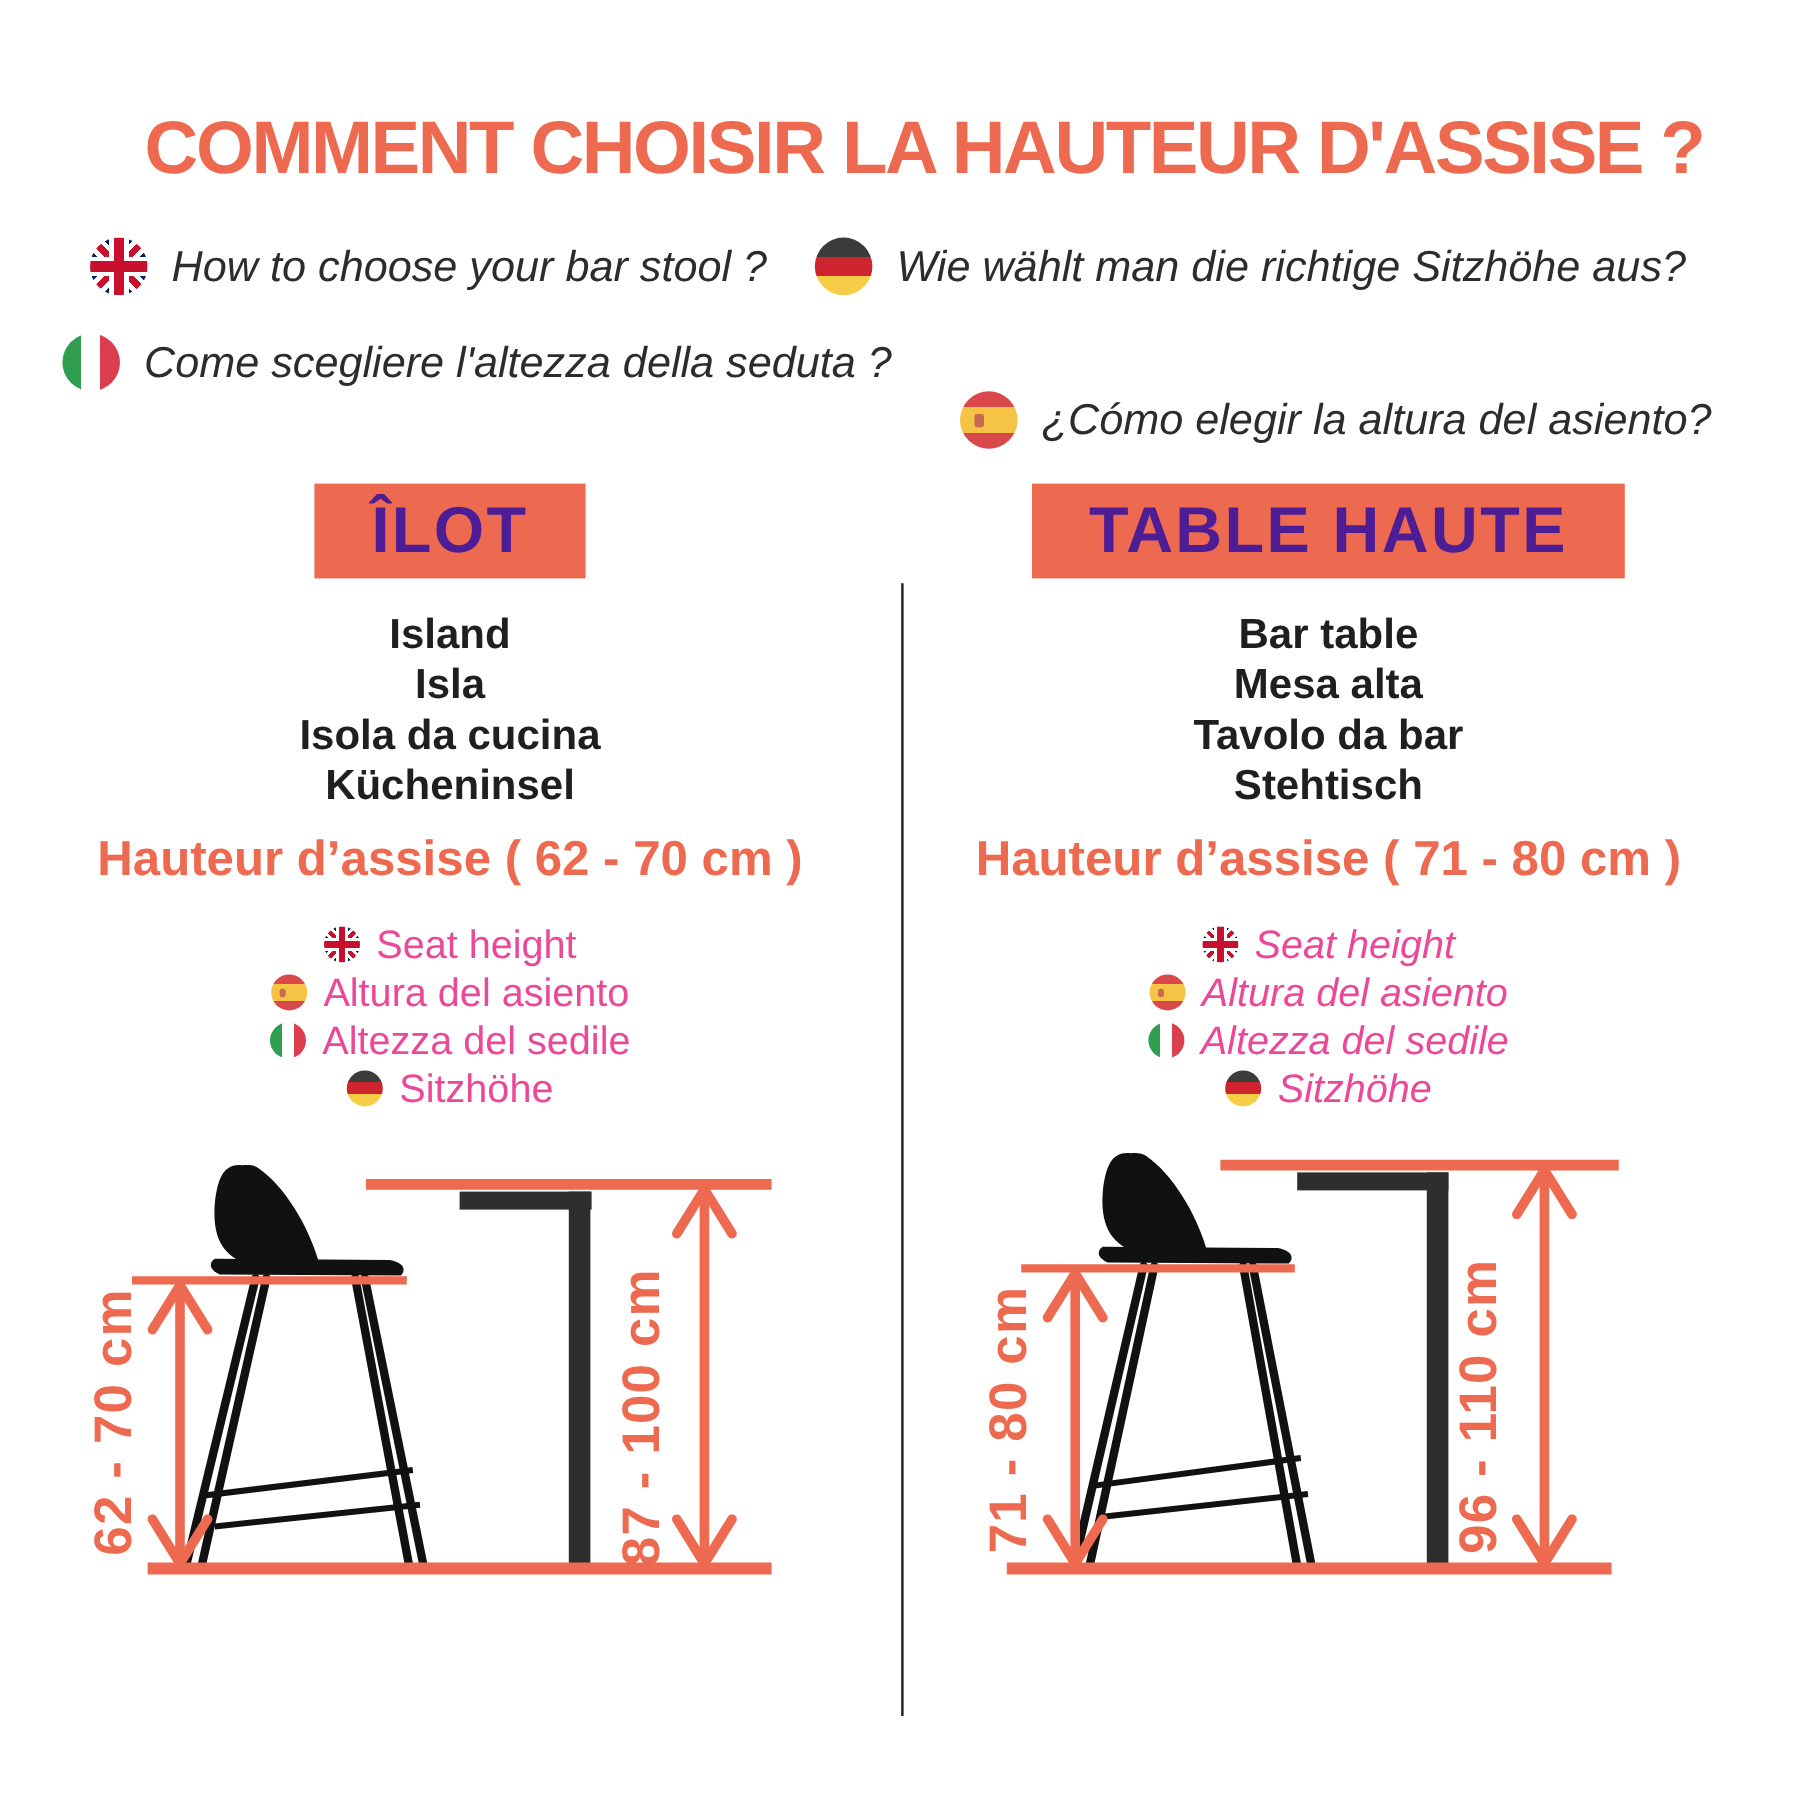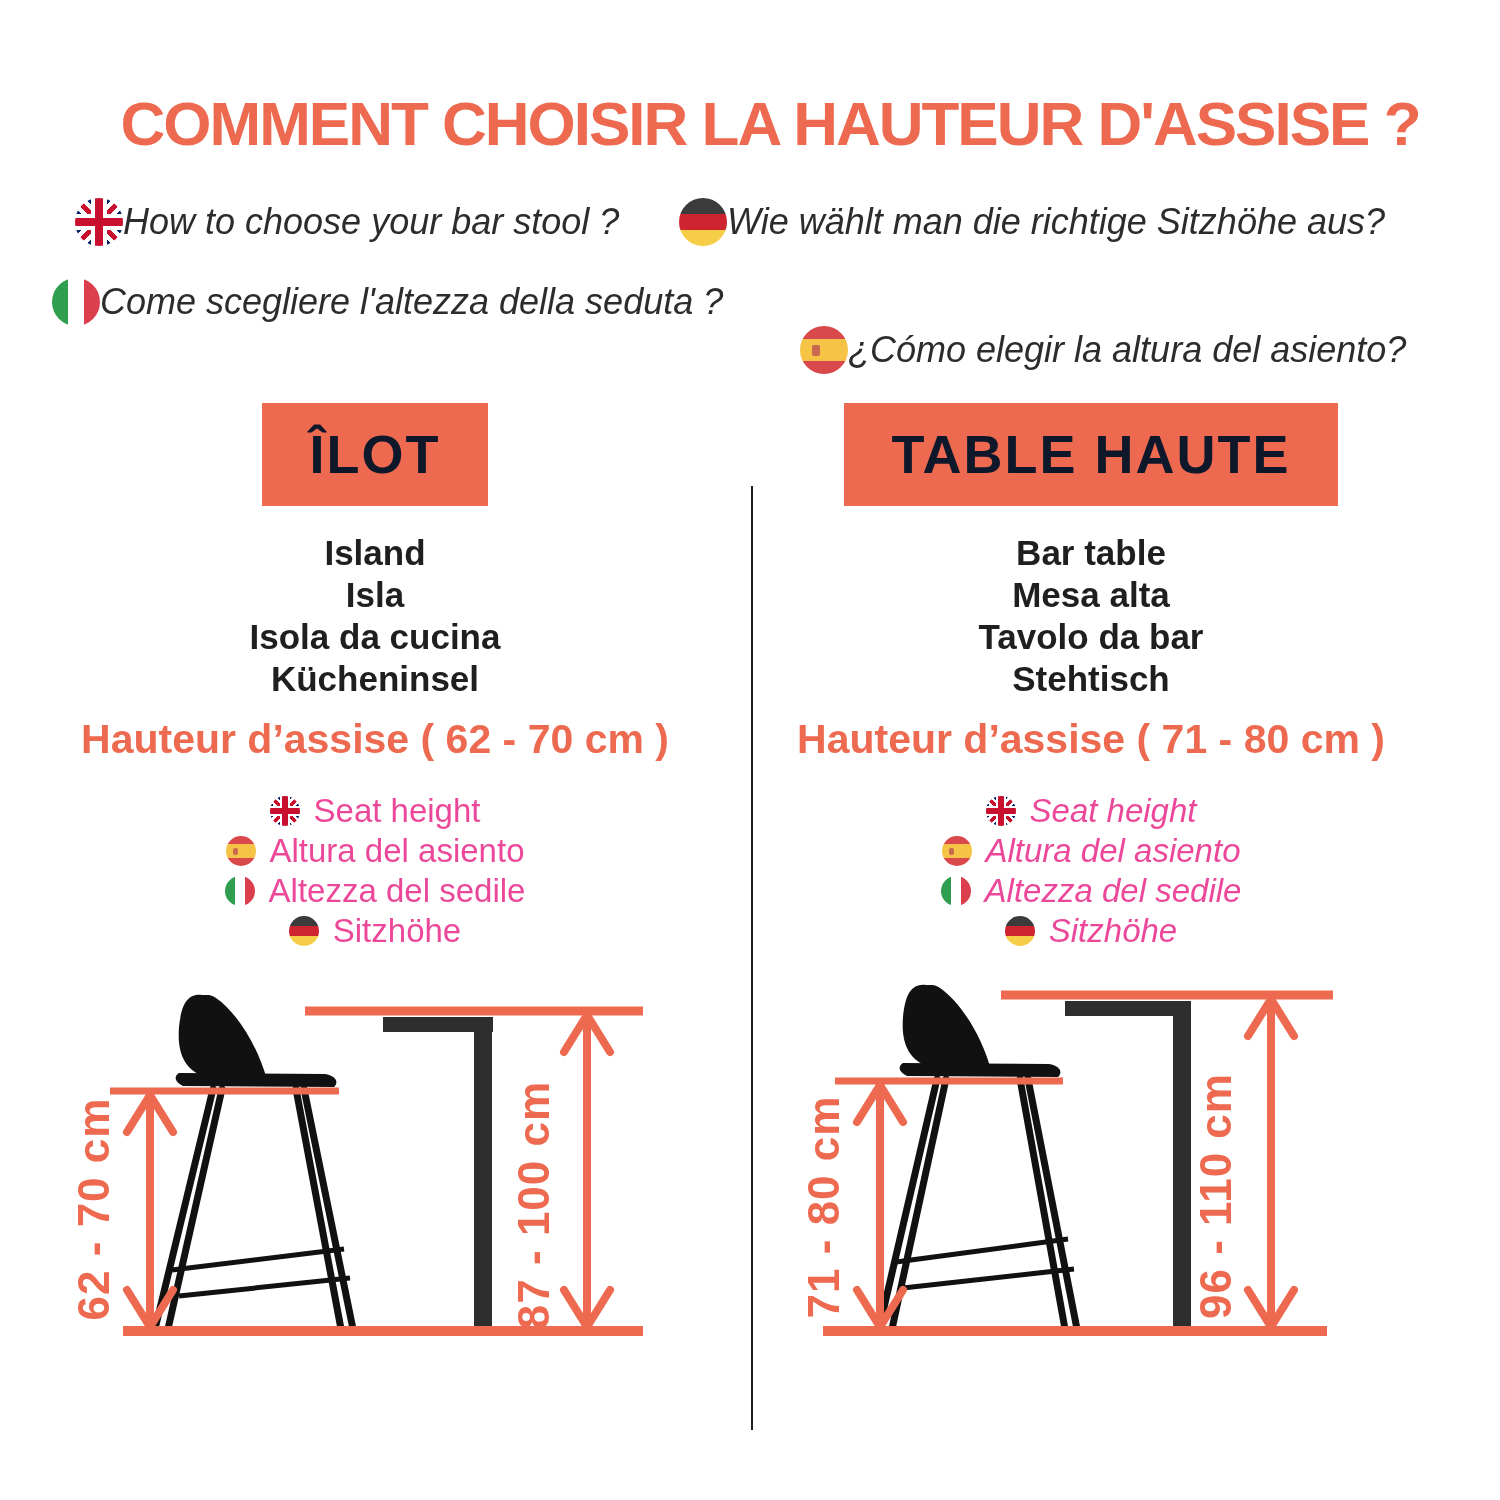--- a/index.html
+++ b/index.html
@@ -9,21 +9,21 @@
   html,body{margin:0;padding:0;background:#fff;}
   .page{
     position:relative;width:1500px;height:1500px;background:#fff;overflow:hidden;
     font-family:"Liberation Sans","DejaVu Sans",sans-serif;color:var(--ink);
   }
   .title{
     position:absolute;top:88px;left:0;width:1500px;margin:0;text-align:center;
     font-size:62px;font-weight:800;letter-spacing:-2px;color:var(--accent);padding-left:20px;
   }
   
-  .intro-item{position:absolute;display:flex;align-items:center;height:52px;}
+  .intro-item{position:absolute;display:flex;align-items:center;gap:20px;height:52px;}
   .intro-text{font-style:italic;font-size:36px;font-weight:400;color:#2c2c2c;white-space:nowrap;}
   
   .flag{width:48px;height:48px;border-radius:50%;flex:0 0 auto;display:inline-block;vertical-align:middle;}
   .flag.sm{width:30px;height:30px;}
   .flag-uk{
     background-color:#012169;
     background-image:
       linear-gradient(to right, transparent 41%, #C8102E 41%, #C8102E 59%, transparent 59%),
       linear-gradient(to bottom, transparent 41%, #C8102E 41%, #C8102E 59%, transparent 59%),
       linear-gradient(to right, transparent 33%, #fff 33%, #fff 67%, transparent 67%),
@@ -35,23 +35,23 @@
   }
   .flag-germany{background:linear-gradient(to bottom,#3B3B3B 0 33%,#CE2430 33% 66%,#F6CD46 66% 100%);}
   .flag-italy{background:linear-gradient(to right,#2F9E4F 0 33%,#ffffff 33% 66%,#DB3E4D 66% 100%);}
   .flag-spain{position:relative;background:linear-gradient(to bottom,#D9494B 0 27%,#F5C345 27% 73%,#D9494B 73% 100%);}
   .flag-spain::after{content:"";position:absolute;left:24%;top:40%;width:18%;height:22%;background:#C96A50;border-radius:2px;}
   
   .divider{position:absolute;left:751px;top:486px;width:2px;height:944px;background:#1e1e1e;}
   
   .col{position:absolute;top:400px;width:670px;text-align:center;}
   .col-header{
-    display:inline-block;background:var(--accent);color:#0f172a;
+    display:inline-block;background:var(--accent);color:#4c1d95;
     font-size:54px;font-weight:700;letter-spacing:2px;line-height:1.1;
-    padding:22px 48px;margin-top:3px;
+    padding:10px 48px;margin-top:3px;
   }
   .col-names{margin-top:26px;font-size:35px;font-weight:700;line-height:1.2;color:#1f1f1f;}
   .seat-title{margin-top:16px;font-size:41px;font-weight:700;color:var(--accent);}
   .st-rows{margin-top:28px;}
   .st-row{display:flex;justify-content:center;align-items:center;gap:14px;height:40px;font-size:33px;font-weight:500;color:#ec4899;}
   .col.right .st-row .txt{font-style:italic;}
   
   .diagram{display:block;margin:30px auto 0 auto;width:640px;height:400px;}
   .diagram text{
     font-family:"Liberation Sans","DejaVu Sans",sans-serif;
@@ -142,21 +142,21 @@
       <text transform="translate(54,228) rotate(-90)" text-anchor="middle">62 - 70 cm</text>
       <g stroke="#ED6A50" stroke-width="8" fill="none" stroke-linecap="round" stroke-linejoin="round">
         <line x1="532" y1="34" x2="532" y2="344"></line>
         <path d="M509,71 L532,34 L555,71"></path>
         <path d="M509,309 L532,346 L555,309"></path>
       </g>
       <text transform="translate(494,224) rotate(-90)" text-anchor="middle">87 - 100 cm</text>
     </svg>
   </section>
 
-  <section class="col right" style="left:756px;">
+  <section class="col right" style="left:772px;">
     <div class="col-header">TABLE HAUTE</div>
     <div class="col-names">
       <div>Bar table</div>
       <div>Mesa alta</div>
       <div>Tavolo da bar</div>
       <div>Stehtisch</div>
     </div>
     <div class="seat-title">Hauteur d’assise ( 71 - 80 cm )</div>
     <div class="st-rows">
       <div class="st-row">

